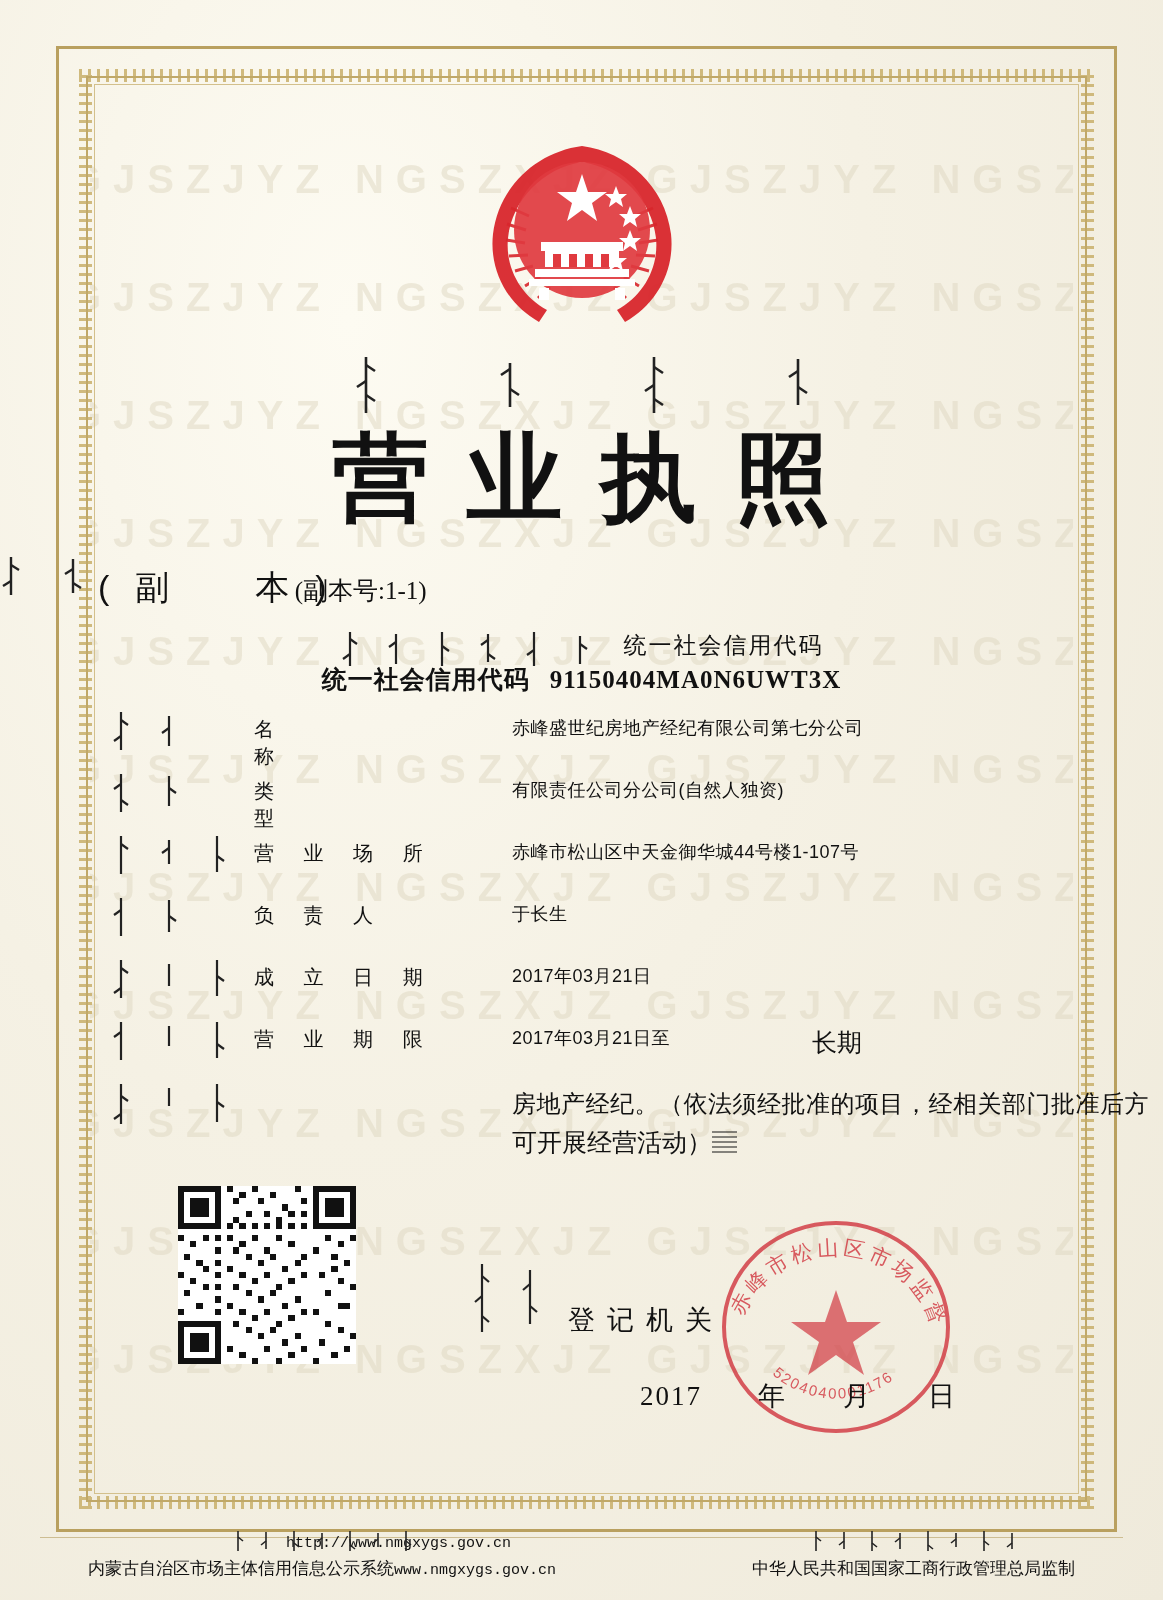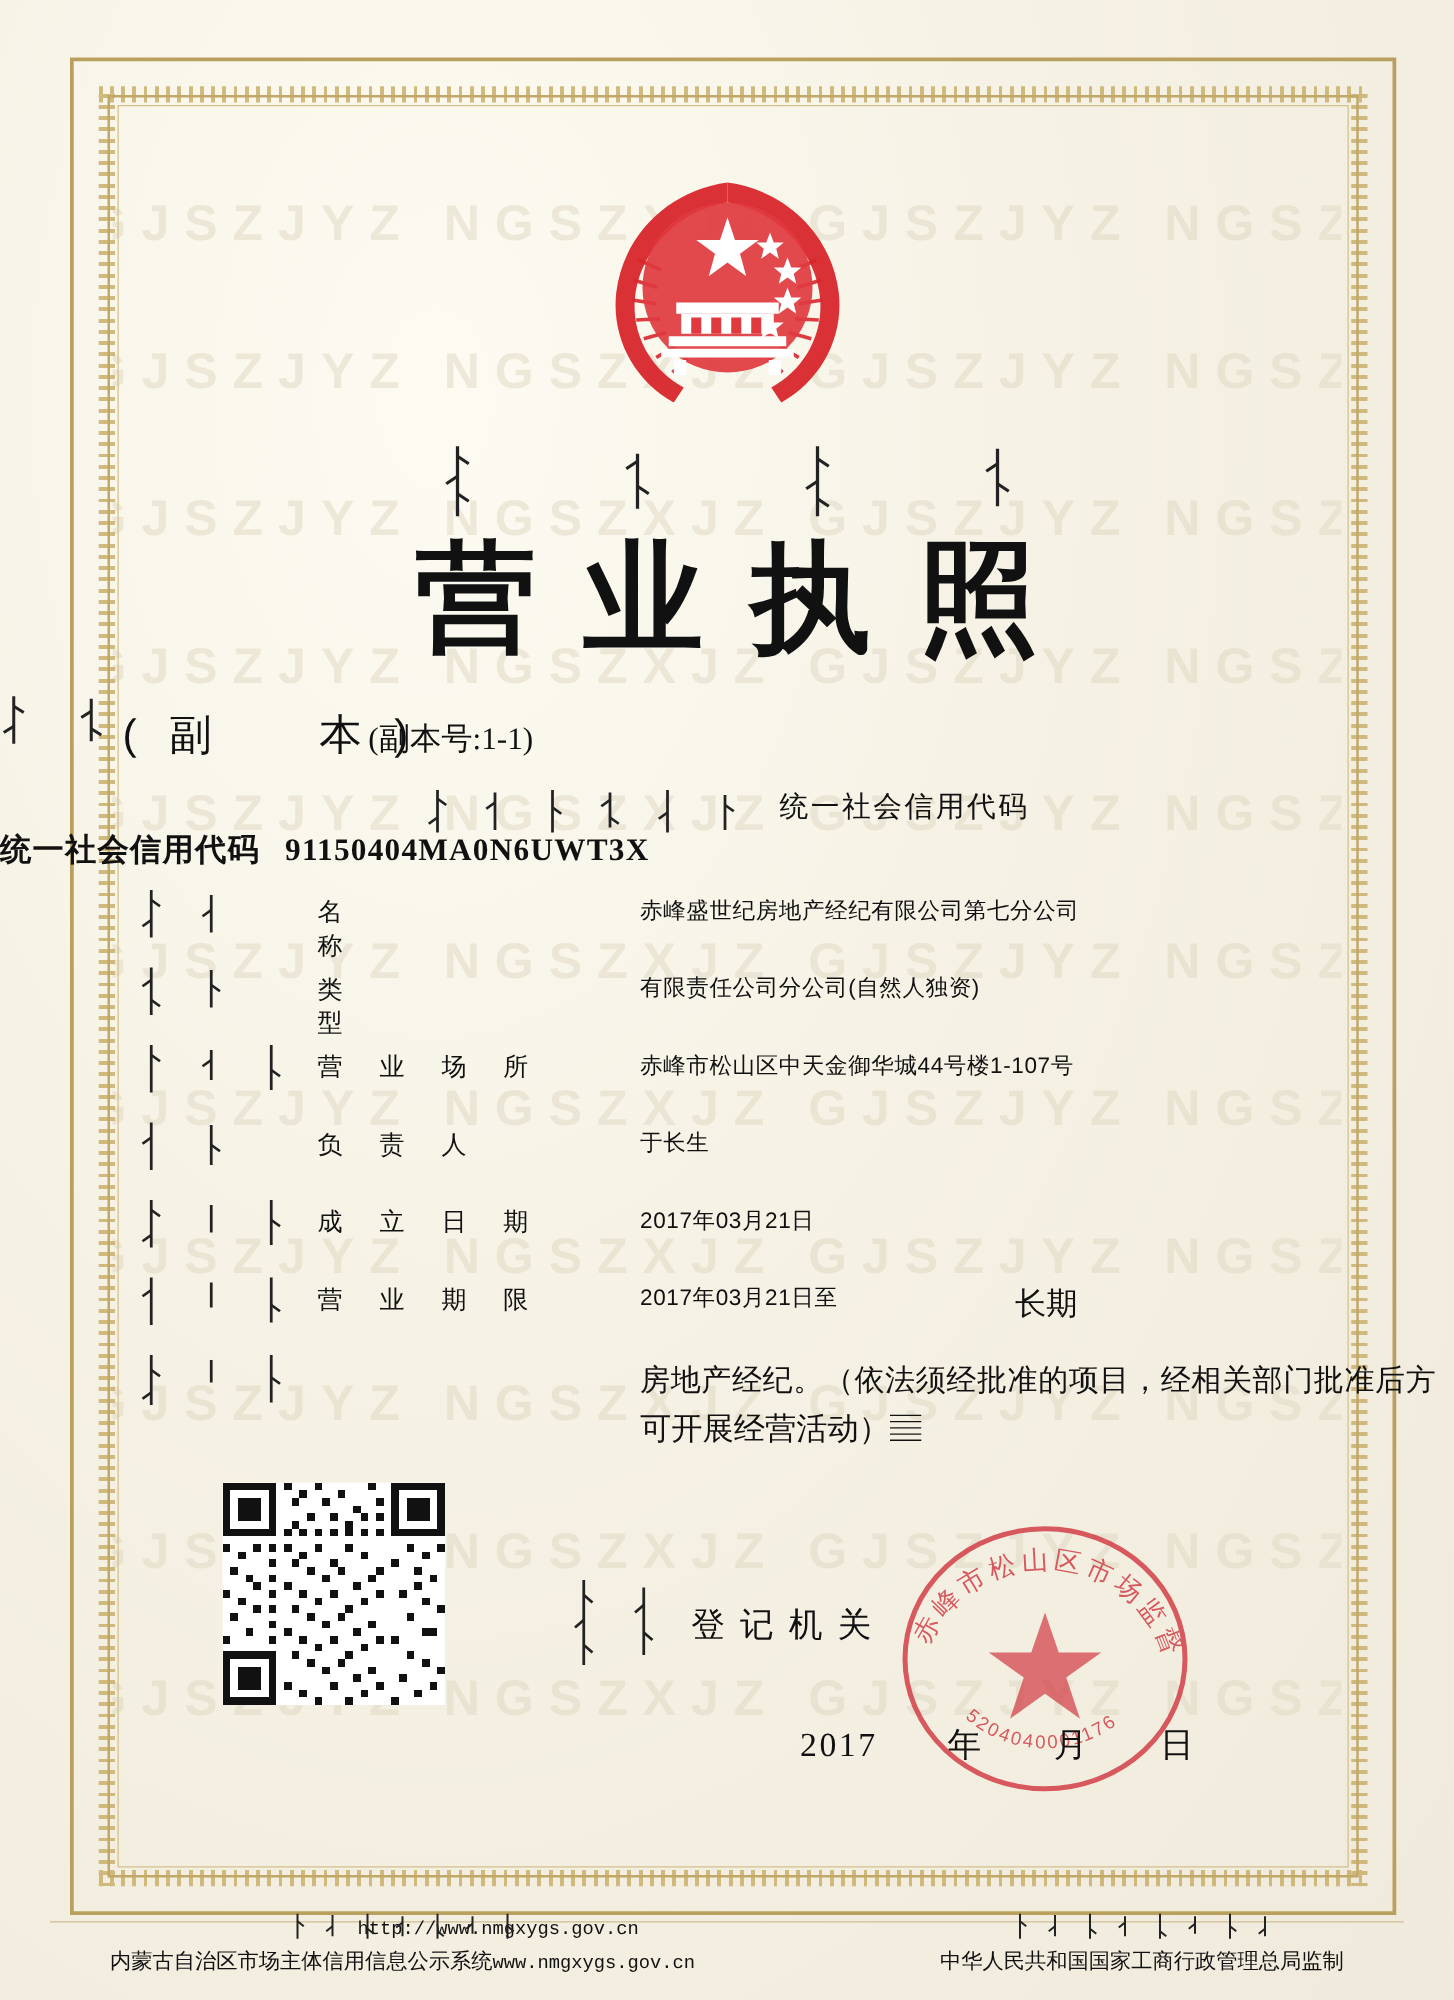--- a/index.html
+++ b/index.html
@@ -88,21 +88,21 @@
   .code-mong{
     position:absolute;top:630px;left:0;width:100%;
     display:flex;justify-content:center;align-items:flex-start;gap:26px;
   }
   .code-mong .cn{
     font-family:"Liberation Sans", sans-serif;
     font-size:23px;letter-spacing:2px;color:#111;margin-left:8px;
   }
   .code-line{
     position:absolute;top:663px;left:0;width:100%;
-    text-align:left;
+    text-align:center;
   }
   .code-line .lbl{
     font-family:"Liberation Sans", sans-serif;
     font-weight:bold;font-size:25px;color:#111;letter-spacing:1px;
   }
   .code-line .val{
     font-family:"Liberation Serif", serif;
     font-weight:bold;font-size:25px;color:#111;letter-spacing:1px;margin-left:16px;
   }
 
@@ -150,22 +150,22 @@
   
   .qr{
     position:absolute;left:178px;top:1186px;
     width:178px;height:178px;
     background:#fff;
   }
   .qr svg{display:block;}
 
   
   .registry{
-    position:absolute;left:457px;top:1262px;
-    display:flex;align-items:center;gap:28px;
+    position:absolute;left:472px;top:1262px;
+    display:flex;align-items:flex-end;gap:28px;
   }
   .registry .txt{
     font-family:"Liberation Sans", sans-serif;
     font-size:27px;letter-spacing:12px;color:#111;
   }
   .date-line{
     position:absolute;left:640px;top:1378px;
     font-family:Liberation Serif, serif;
     font-size:27px;color:#111;letter-spacing:2px;
   }

